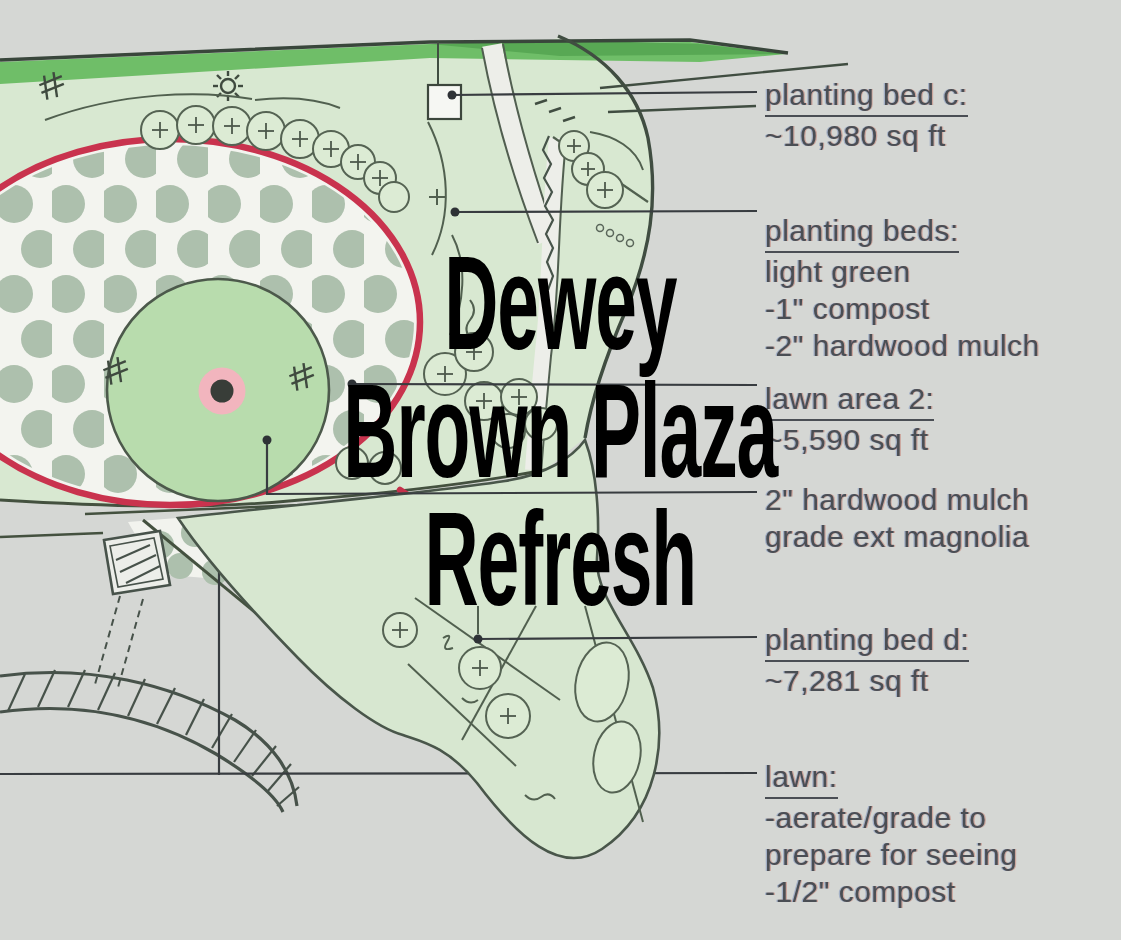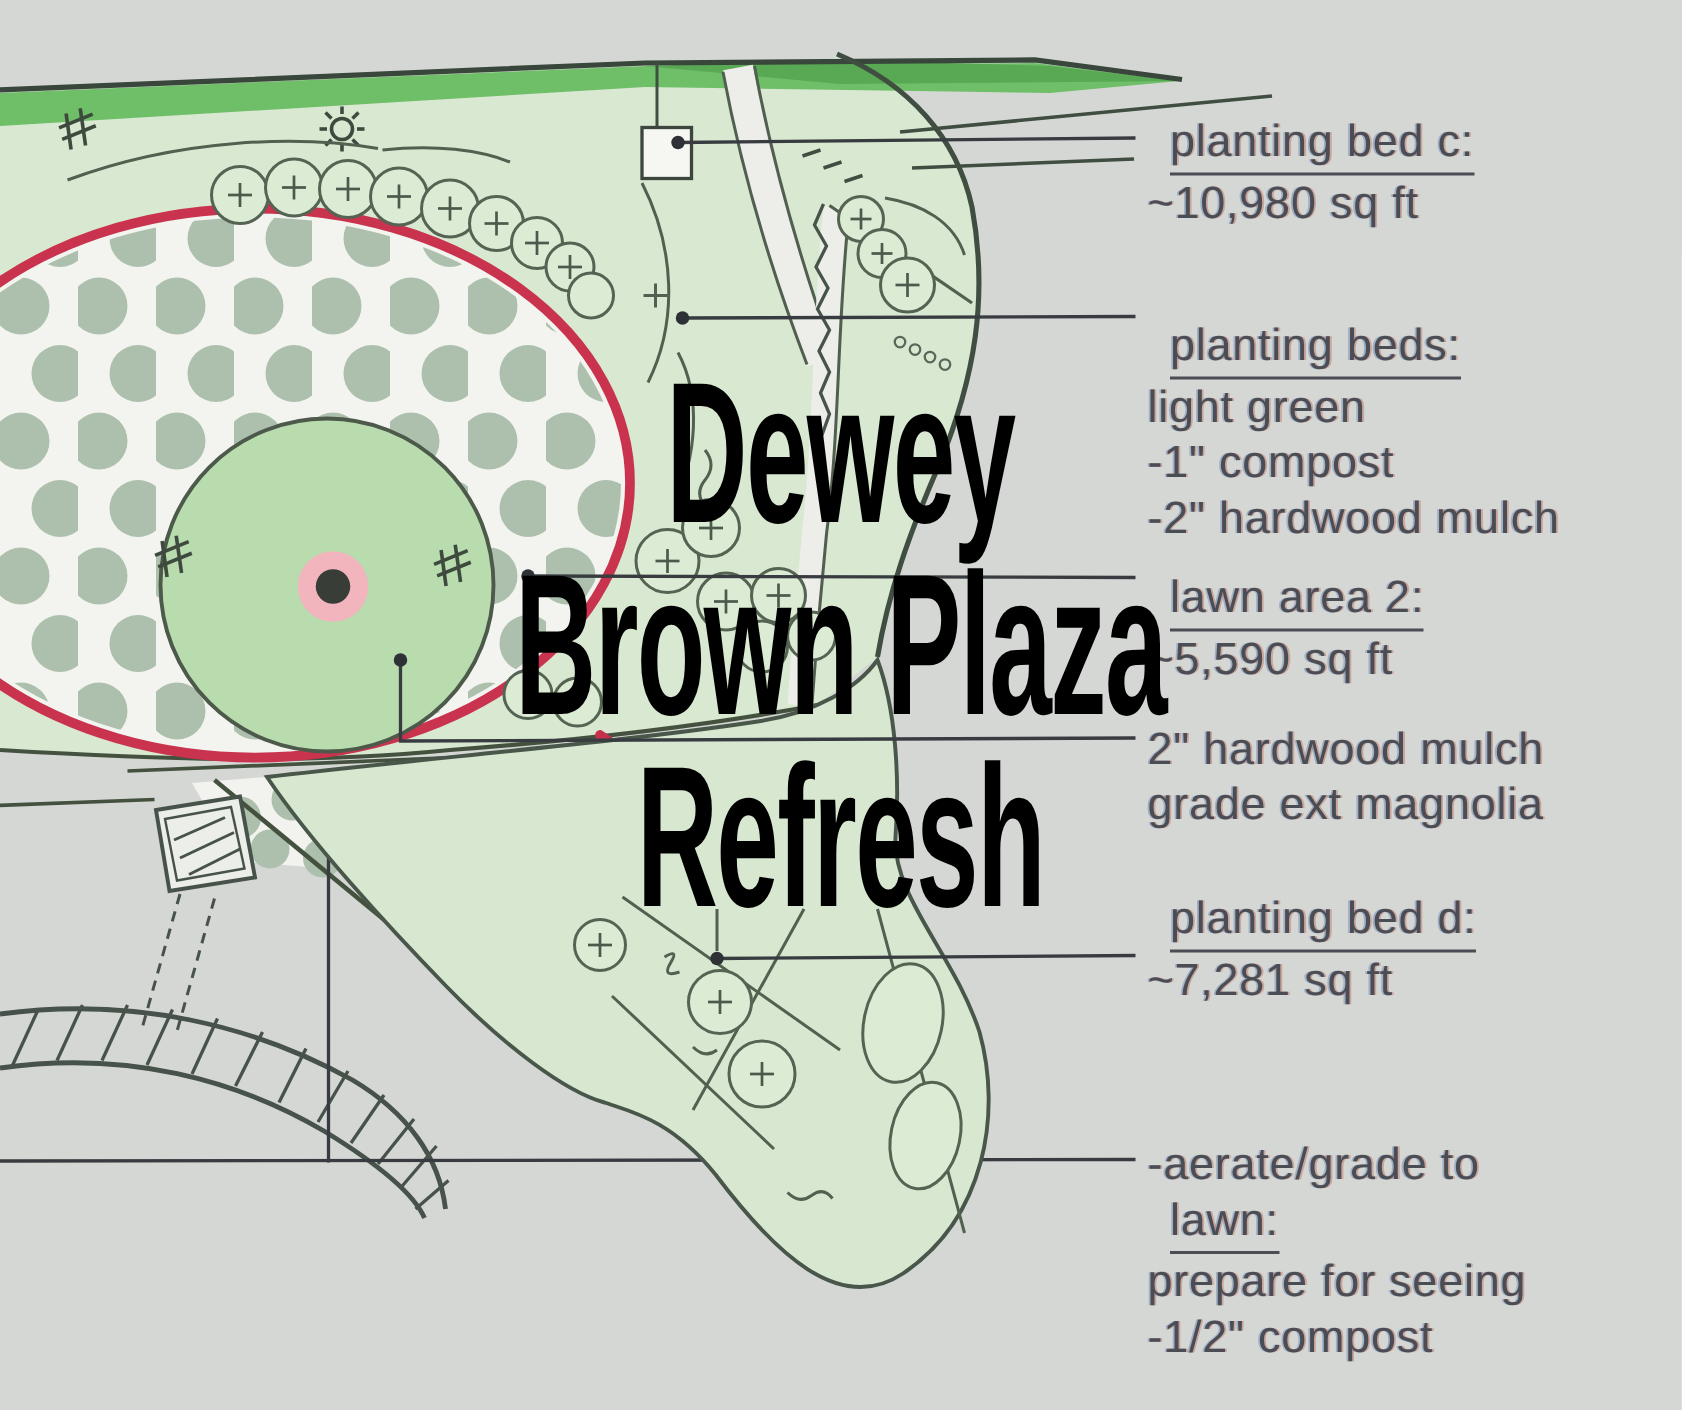--- a/index.html
+++ b/index.html
@@ -3,21 +3,21 @@
 <meta charset="utf-8">
 <style>
   html,body{margin:0;padding:0;}
   body{font-family:"Liberation Sans",sans-serif;}
   #stage{position:relative;width:1121px;height:940px;overflow:hidden;background:#d5d7d4;}
   #plan-svg{position:absolute;left:0;top:0;}
   
   .note{position:absolute;left:765px;color:#4a4e54;font-size:30px;line-height:37px;
         letter-spacing:.5px;
         text-shadow:1.2px 0 0 rgba(185,75,55,.35),-1.2px 0 0 rgba(70,100,170,.35);}
-  .note .hd{display:inline-block;border-bottom:2.4px solid #4a4e54;padding-bottom:2px;margin-left:15px;}
+  .note .hd{display:inline-block;border-bottom:2.4px solid #4a4e54;padding-bottom:2px;}
   .note div{white-space:nowrap;}
   
   #title{position:absolute;left:0;top:0;width:1121px;color:#000;}
   #title .tl{position:absolute;left:0;width:1121px;text-align:center;
              font-weight:700;font-size:134px;line-height:134px;letter-spacing:-2px;
              transform:scaleX(.56);transform-origin:560px 50%;}
   #t1{top:236px;} #t2{top:364px;} #t3{top:492px;}
 </style>
 </head>
 <body>
@@ -315,28 +315,28 @@
   <div class="note" style="top:380px">
     <div><span class="hd">lawn area 2:</span></div>
     <div>~5,590 sq ft</div>
   </div>
 
   <div class="note" style="top:481px">
     <div>2" hardwood mulch</div>
     <div>grade ext magnolia</div>
   </div>
 
-  <div class="note" style="top:594px">
+  <div class="note" style="top:621px">
     <div><span class="hd">planting bed d:</span></div>
     <div>~7,281 sq ft</div>
   </div>
 
   <div class="note" style="top:758px">
+    <div><span class="hd">lawn:</span></div>
     <div>-aerate/grade to</div>
-    <div><span class="hd">lawn:</span></div>
     <div>prepare for seeing</div>
     <div>-1/2" compost</div>
   </div>
 
   <div id="title">
     <div class="tl" id="t1">Dewey</div>
     <div class="tl" id="t2">Brown Plaza</div>
     <div class="tl" id="t3">Refresh</div>
   </div>
 

